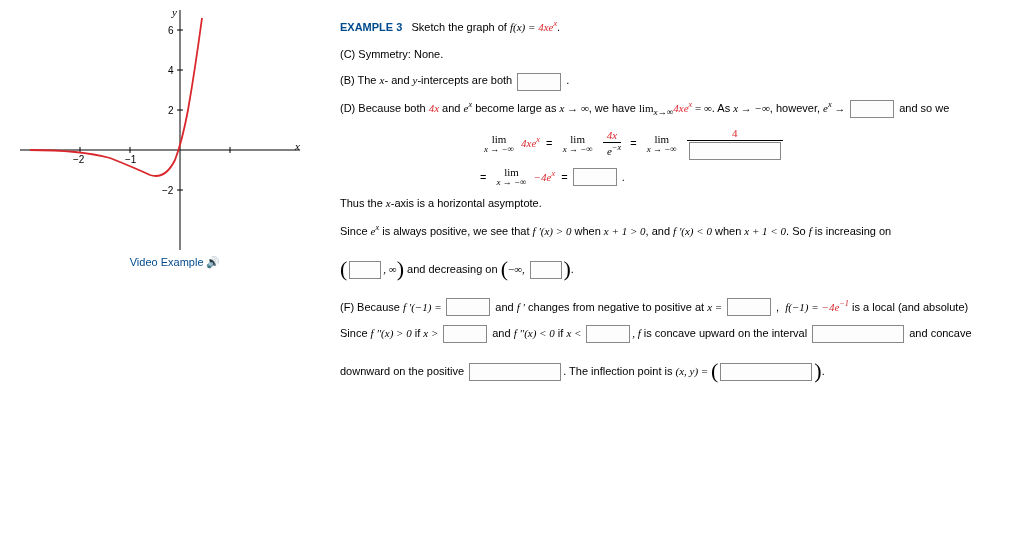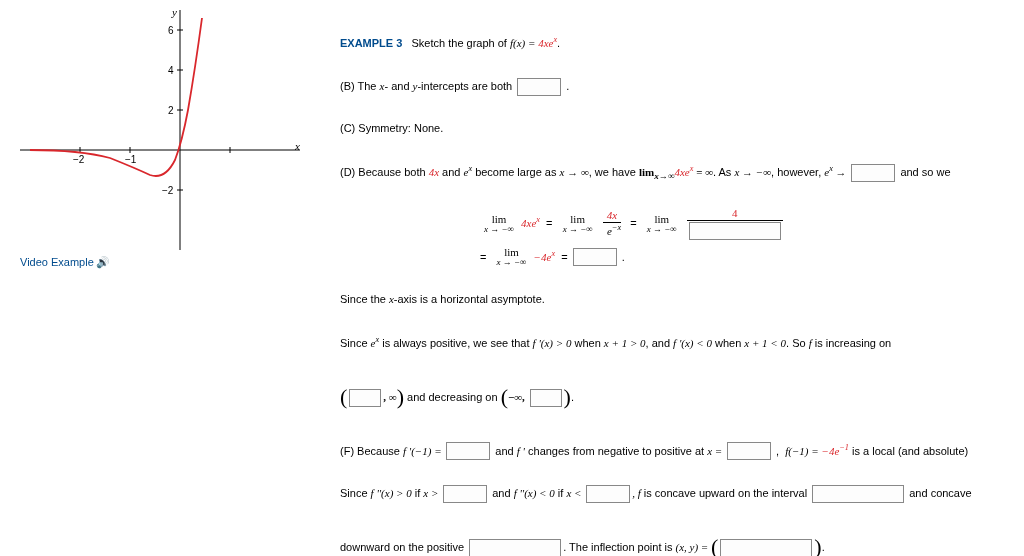--- a/index.html
+++ b/index.html
@@ -27,41 +27,41 @@
   }
   .graph-box {
     position: relative;
     width: 280px;
     height: 240px;
   }
   .axis-label-y { position: absolute; top: -4px; left: 152px; font-style: italic; }
   .axis-label-x { position: absolute; top: 130px; right: 0; font-style: italic; }
   .tick { position: absolute; font-size: 10px; }
   .video-link {
-    text-align: left;
+    text-align: center;
     color: #004b8d;
     font-size: 11px;
     margin-top: 6px;
   }
   .speaker { color: #666; }
   .ex-label { color: #004b8d; font-weight: bold; }
   .red { color: #d9272c; }
   .ans-box {
     display: inline-block;
     border: 1px solid #888;
     background: #fdfdfd;
     height: 16px;
     min-width: 42px;
     vertical-align: middle;
     margin: 0 2px;
   }
   .ans-box.wide { min-width: 90px; }
   .ans-box.short { min-width: 30px; }
   .math-i { font-family: 'Times New Roman', serif; font-style: italic; }
-  .math { font-family: 'Times New Roman', serif; font-weight: bold; }
+  .math { font-family: 'Times New Roman', serif; }
   .real-r { font-family: 'Times New Roman', serif; }
   .big-paren { font-size: 22px; font-family: 'Times New Roman', serif; vertical-align: -3px; }
   .lim-block {
     display: inline-block;
     text-align: center;
     vertical-align: middle;
     font-family: 'Times New Roman', serif;
     line-height: 1;
     margin: 0 4px;
   }
@@ -70,21 +70,21 @@
     display: inline-block;
     text-align: center;
     vertical-align: middle;
     font-family: 'Times New Roman', serif;
     line-height: 1;
     margin: 0 3px;
   }
   .frac .num { display:block; border-bottom: 1px solid #000; padding: 0 4px 1px; }
   .frac .den { display:block; padding-top: 1px; text-align: right; }
   .eq-row { margin-left: 140px; margin-bottom: 6px; }
-  p { margin: 22px 0; }
+  p { margin: 6px 0; }
   sup { font-size: 0.75em; }
 </style>
 </head>
 <body>
 
 <div class="container">
   <div class="left-col">
     <div class="graph-box">
       <span class="axis-label-y math-i">y</span>
       <span class="axis-label-x math-i">x</span>
@@ -117,25 +117,25 @@
   </div>
 
   <div class="right-col">
     <p>
       <span class="ex-label">EXAMPLE 3</span>&nbsp;&nbsp;
       <span>Sketch the graph of </span>
       <span class="math-i">f(x) = </span><span class="math-i red">4xe</span><sup class="math-i red">x</sup>.
     </p>
 
 
+    <p>(C) Symmetry: None.</p>
+
     <p>
       <span>(B) The </span><span class="math-i">x</span><span>- and </span><span class="math-i">y</span><span>-intercepts are both </span><span class="ans-box"></span> .
     </p>
-
-    <p>(C) Symmetry: None.</p>
 
     <p>
       <span>(D) Because both </span><span class="red math-i">4x</span><span> and </span><span class="math-i">e</span><sup class="math-i">x</sup><span> become large as </span><span class="math-i">x → ∞</span><span>, we have </span>
       <span class="math">lim<sub class="math-i">x→∞</sub></span><span class="red math-i">4xe</span><sup class="red math-i">x</sup><span class="math"> = ∞</span><span>. As </span><span class="math-i">x → −∞</span><span>, however, </span><span class="math-i">e</span><sup class="math-i">x</sup><span class="math"> → </span><span class="ans-box"></span><span> and so we</span>
     </p>
 
     <div class="eq-row">
       <span class="lim-block"><span>lim</span><span class="below math-i">x → −∞</span></span>
       <span class="red math-i">4xe</span><sup class="red math-i">x</sup>
       &nbsp;=&nbsp;
@@ -146,21 +146,21 @@
       <span class="frac"><span class="num red">4</span><span class="den"><span class="ans-box wide"></span></span></span>
     </div>
     <div class="eq-row">
       =&nbsp;
       <span class="lim-block"><span>lim</span><span class="below math-i">x → −∞</span></span>
       <span class="red math-i">−4e</span><sup class="red math-i">x</sup>
       &nbsp;=&nbsp;<span class="ans-box"></span> .
     </div>
 
     <p>
-      <span>Since the </span><span class="math-i">x</span><span>-axis is a horizontal asymptote.</span>
+      <span>Thus the </span><span class="math-i">x</span><span>-axis is a horizontal asymptote.</span>
     </p>
 
     <p>
       <span>Since </span><span class="math-i">e</span><sup class="math-i">x</sup><span> is always positive, we see that </span><span class="math-i">f '(x) &gt; 0</span><span> when </span><span class="math-i">x + 1 &gt; 0</span><span>, and </span><span class="math-i">f '(x) &lt; 0</span><span> when </span><span class="math-i">x + 1 &lt; 0</span><span>. So </span><span class="math-i">f</span><span> is increasing on</span>
     </p>
     <p>
       <span class="big-paren">(</span><span class="ans-box short"></span><span class="math">, ∞</span><span class="big-paren">)</span><span> and decreasing on </span><span class="big-paren">(</span><span class="math">−∞, </span><span class="ans-box short"></span><span class="big-paren">)</span>.
     </p>
 
     <p>

